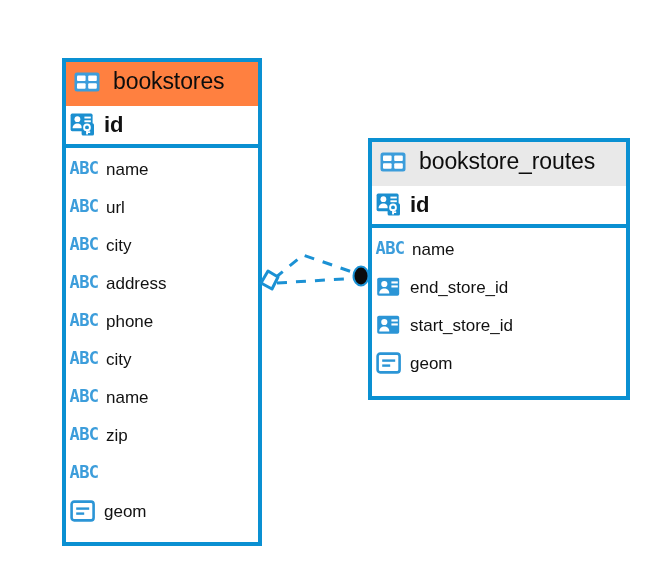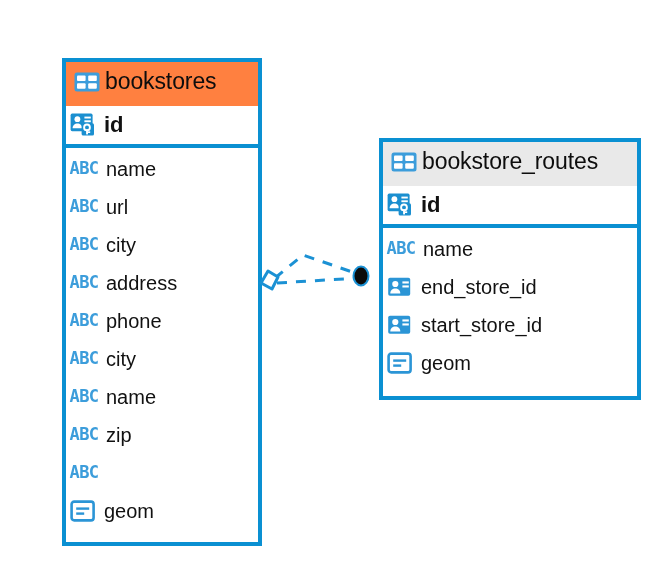--- a/index.html
+++ b/index.html
@@ -32,30 +32,30 @@
   }
 
   #entity-bookstores {
     left: 62px;
     top: 58px;
     width: 200px;
     height: 488px;
   }
 
   #entity-bookstore-routes {
-    left: 379px;
+    left: 368px;
     top: 138px;
     width: 262px;
     height: 262px;
   }
 
   .entity-header {
     display: flex;
     align-items: center;
-    gap: 5px;
+    gap: 13px;
     padding: 0 8px 5px 8px;
     box-sizing: border-box;
     height: 44px;
   }
   .entity-header.accent-orange { background: #ff8040; }
   .entity-header.accent-gray   { background: #e9e9e9; }
 
   .entity-title {
     font-size: 23px;
     color: #0d0d0d;
@@ -73,21 +73,21 @@
 
   .field {
     display: flex;
     align-items: center;
     gap: 8px;
     padding: 2px 4px;
     box-sizing: border-box;
     height: 38px;
   }
   .field-label {
-    font-size: 20px;
+    font-size: 17px;
     color: #111111;
     line-height: 1;
     white-space: nowrap;
   }
   .field-label.pk { font-weight: bold; font-size: 22px; }
 
   
   .icon {
     display: inline-flex;
     align-items: center;

